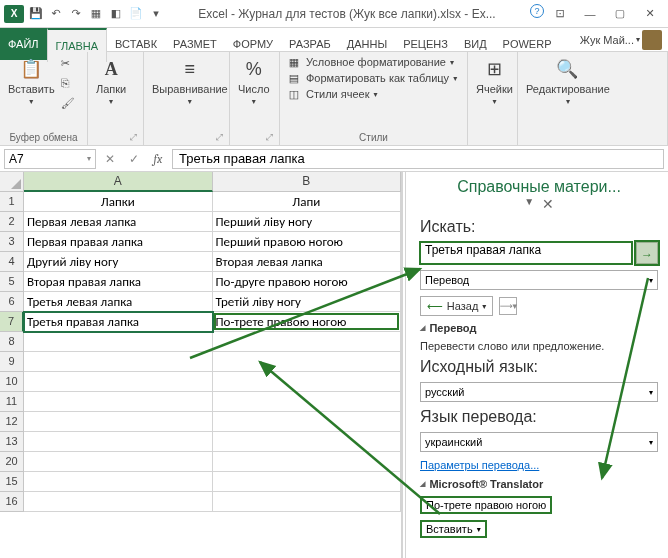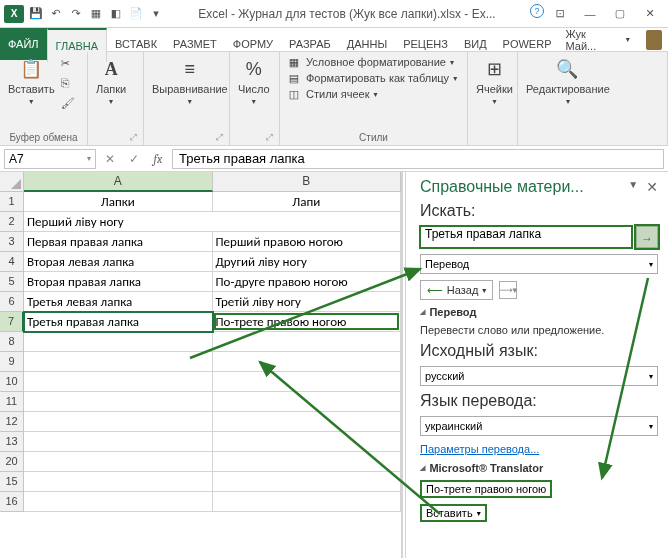--- a/index.html
+++ b/index.html
@@ -13,21 +13,21 @@
 .title-text { flex: 1; text-align: center; color: #555; font-size: 12px; white-space: nowrap; overflow: hidden; }
 .win-controls { display: flex; gap: 2px; }
 .win-btn { width: 28px; height: 20px; display: flex; align-items: center; justify-content: center; font-size: 11px; color: #555; }
 .help-circle { width: 14px; height: 14px; border: 1px solid #2a84d0; border-radius: 50%; color: #2a84d0; font-size: 9px; display: flex; align-items: center; justify-content: center; }
 
 
 .ribbon-tabs { height: 24px; background: #fff; display: flex; align-items: stretch; border-bottom: 1px solid #d4d4d4; }
 .tab { padding: 16px 8px; font-size: 11px; color: #444; display: flex; align-items: center; cursor: pointer; }
 .tab.file { background: #217346; color: #fff; font-weight: normal; }
 .tab.active { border-top: 2px solid #217346; border-left: 1px solid #d4d4d4; border-right: 1px solid #d4d4d4; background: #f1f1f1; color: #217346; margin-bottom: -1px; }
-.tab-user { margin-left: auto; display: flex; align-items: center; padding: 0 6px; font-size: 11px; color: #444; gap: 16px; }
+.tab-user { margin-left: auto; display: flex; align-items: center; padding: 0 6px; font-size: 11px; color: #444; gap: 2px; }
 .avatar { width: 20px; height: 20px; background: #8b6f3d; border-radius: 2px; }
 
 
 .ribbon { height: 94px; background: #f1f1f1; border-bottom: 1px solid #d4d4d4; display: flex; }
 .rgroup { border-right: 1px solid #d4d4d4; padding: 3px 6px 2px; display: flex; flex-direction: column; justify-content: space-between; }
 .rgroup-body { flex: 1; display: flex; align-items: flex-start; gap: 4px; }
 .rgroup-label { font-size: 10px; color: #666; text-align: center; padding-top: 2px; }
 .big-btn { display: flex; flex-direction: column; align-items: center; gap: 2px; font-size: 11px; color: #444; padding: 2px; }
 .big-btn .bicon { width: 24px; height: 24px; display: flex; align-items: center; justify-content: center; font-size: 18px; }
 .small-stack { display: flex; flex-direction: column; gap: 4px; }
@@ -57,21 +57,21 @@
 .row-hdr { width: 24px; background: #f0f0f0; border-right: 1px solid #c6c6c6; border-bottom: 1px solid #c6c6c6; text-align: center; font-size: 11px; color: #444; line-height: 19px; }
 .row-hdr.sel { background: #d3e5c8; border-right: 2px solid #217346; }
 .cell { flex: 1; border-right: 1px solid #d4d4d4; border-bottom: 1px solid #d4d4d4; padding: 0 3px; font-size: 13px; font-family: Calibri, sans-serif; line-height: 19px; white-space: nowrap; overflow: hidden; position: relative; }
 .cell.hdr { text-align: center; }
 .cell.active { outline: 2px solid #217346; outline-offset: -1px; z-index: 2; }
 .cell.hl { position: relative; }
 .cell.hl::after { content: ""; position: absolute; inset: 1px; border: 2px solid #2a7a2a; pointer-events: none; }
 
 
 .taskpane { flex: 1; border-left: 4px double #d4d4d4; background: #fff; display: flex; flex-direction: column; padding: 6px 10px 6px 14px; gap: 6px; overflow: hidden; }
-.tp-head { display: flex; align-items: center; justify-content: space-between; color: #217346; font-size: 16px; }
+.tp-head { display: flex; align-items: center; justify-content: space-between; color: #217346; font-size: 16px; flex-direction: column; }
 .tp-close { font-size: 14px; color: #666; }
 .tp-label { font-size: 16px; color: #333; }
 .tp-search { display: flex; align-items: center; gap: 4px; }
 .tp-search-in { flex: 1; height: 22px; border: 1px solid #ababab; padding: 0 4px; font-size: 12px; position: relative; }
 .tp-search-in.hl::after { content: ""; position: absolute; inset: -2px; border: 2px solid #2a7a2a; pointer-events: none; }
 .tp-go { width: 22px; height: 22px; background: #c8d8c0; border: 1px solid #9ab090; color: #2a7a2a; font-size: 12px; display: flex; align-items: center; justify-content: center; position: relative; }
 .tp-go::after { content: ""; position: absolute; inset: -3px; border: 2px solid #2a7a2a; }
 .tp-row { display: flex; align-items: center; gap: 6px; font-size: 11px; color: #333; }
 .tp-back { height: 20px; border: 1px solid #ababab; padding: 0 6px; display: flex; align-items: center; gap: 4px; }
 .tp-nav-btn { width: 18px; height: 18px; border: 1px solid #ababab; color: #888; font-size: 9px; display: flex; align-items: center; justify-content: center; }
@@ -238,31 +238,32 @@
       <div class="col-hdr">B</div>
     </div>
     <div class="grid-body" id="grid-body">
         <div class="grow">
           <div class="row-hdr">1</div>
           <div class="cell hdr">Лапки</div>
           <div class="cell hdr">Лапи</div>
         </div>
         <div class="grow">
           <div class="row-hdr">2</div>
+          <div class="cell">Первая левая лапка</div>
           <div class="cell">Перший ліву ногу</div>
         </div>
         <div class="grow">
           <div class="row-hdr">3</div>
           <div class="cell">Первая правая лапка</div>
           <div class="cell">Перший правою ногою</div>
         </div>
         <div class="grow">
           <div class="row-hdr">4</div>
+          <div class="cell">Другий ліву ногу</div>
           <div class="cell">Вторая левая лапка</div>
-          <div class="cell">Другий ліву ногу</div>
         </div>
         <div class="grow">
           <div class="row-hdr">5</div>
           <div class="cell">Вторая правая лапка</div>
           <div class="cell">По-друге правою ногою</div>
         </div>
         <div class="grow">
           <div class="row-hdr">6</div>
           <div class="cell">Третья левая лапка</div>
           <div class="cell">Третій ліву ногу</div>

